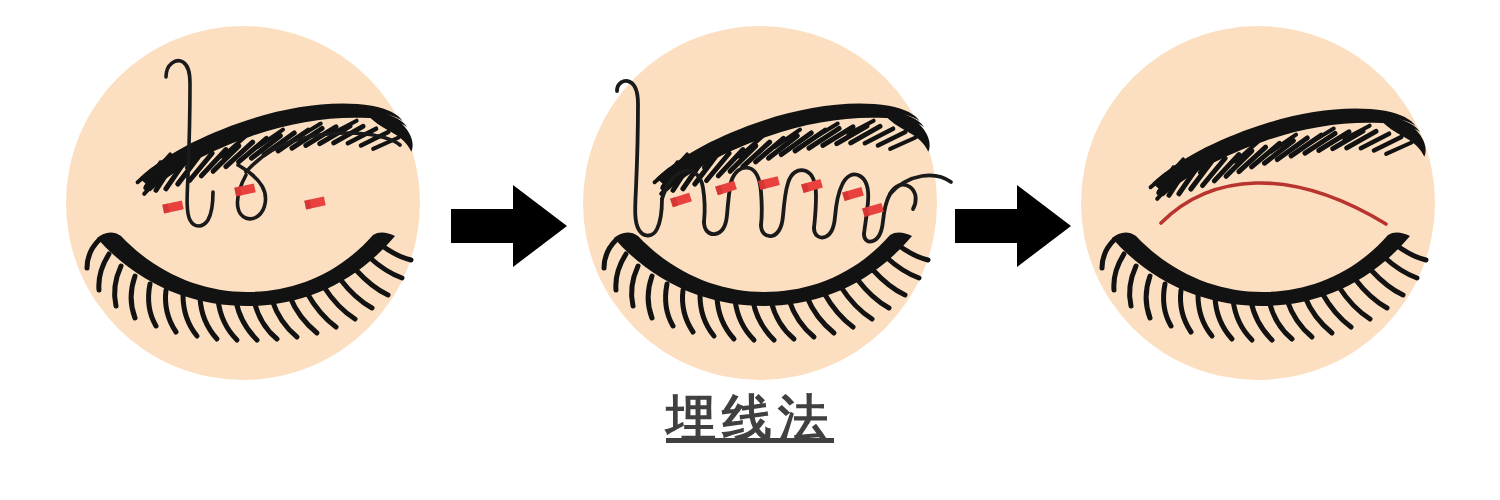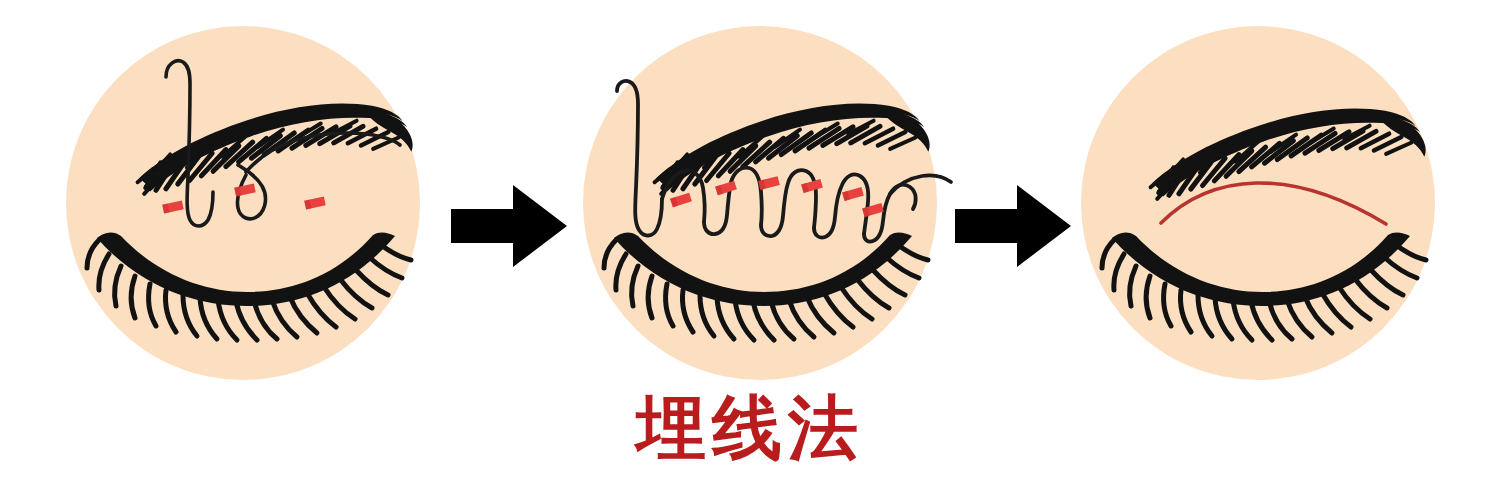--- a/index.html
+++ b/index.html
@@ -30,26 +30,27 @@
     position: absolute;
     left: 0;
     top: 393px;
     width: 1500px;
     text-align: center;
     pointer-events: none;
   }
   .caption-text {
     display: inline-block;
     font-family: "DejaVu Sans", "Liberation Sans", sans-serif;
-    font-size: 70px;
+    font-size: 50px;
     line-height: 1.0;
     font-weight: 700;
-    color: #b91c1c;
+    color: #404040;
     letter-spacing: 6px;
     white-space: nowrap;
+    text-decoration: underline;
   }
 </style>
 </head>
 <body>
 
 <div id="stage">
 
   <svg id="figure-svg" viewBox="0 0 1500 500" xmlns="http://www.w3.org/2000/svg">
 
     <defs>

